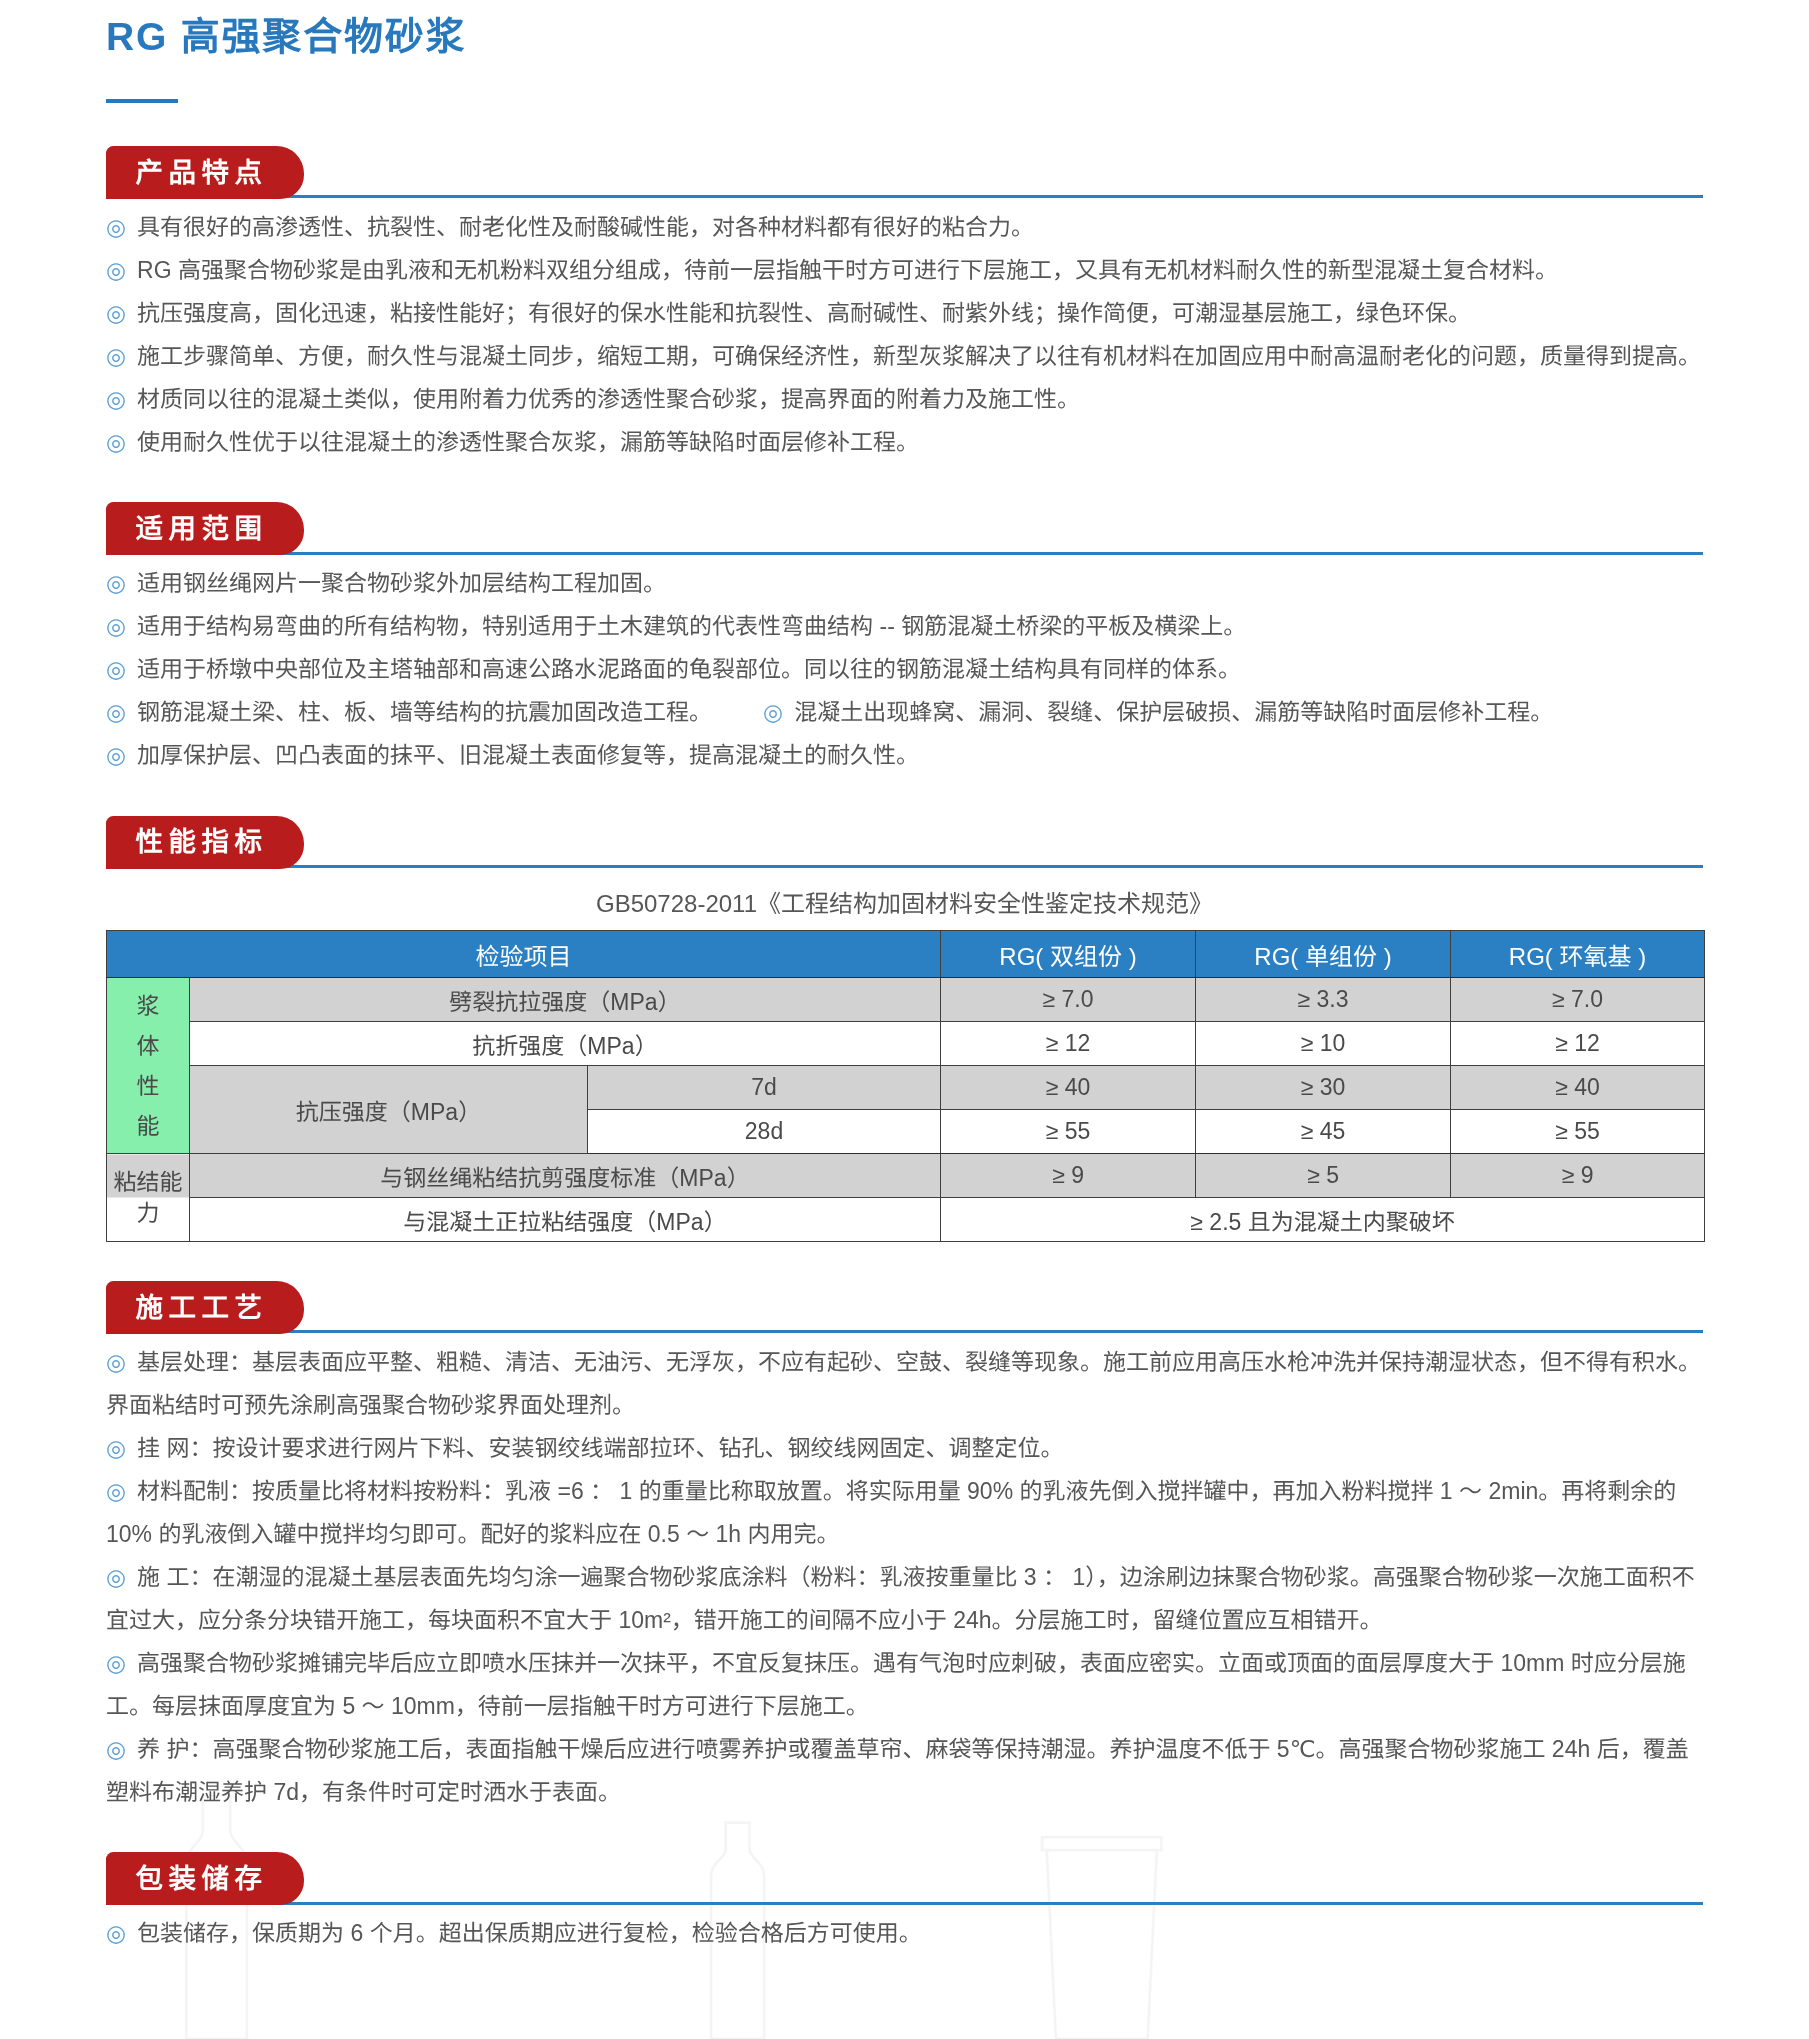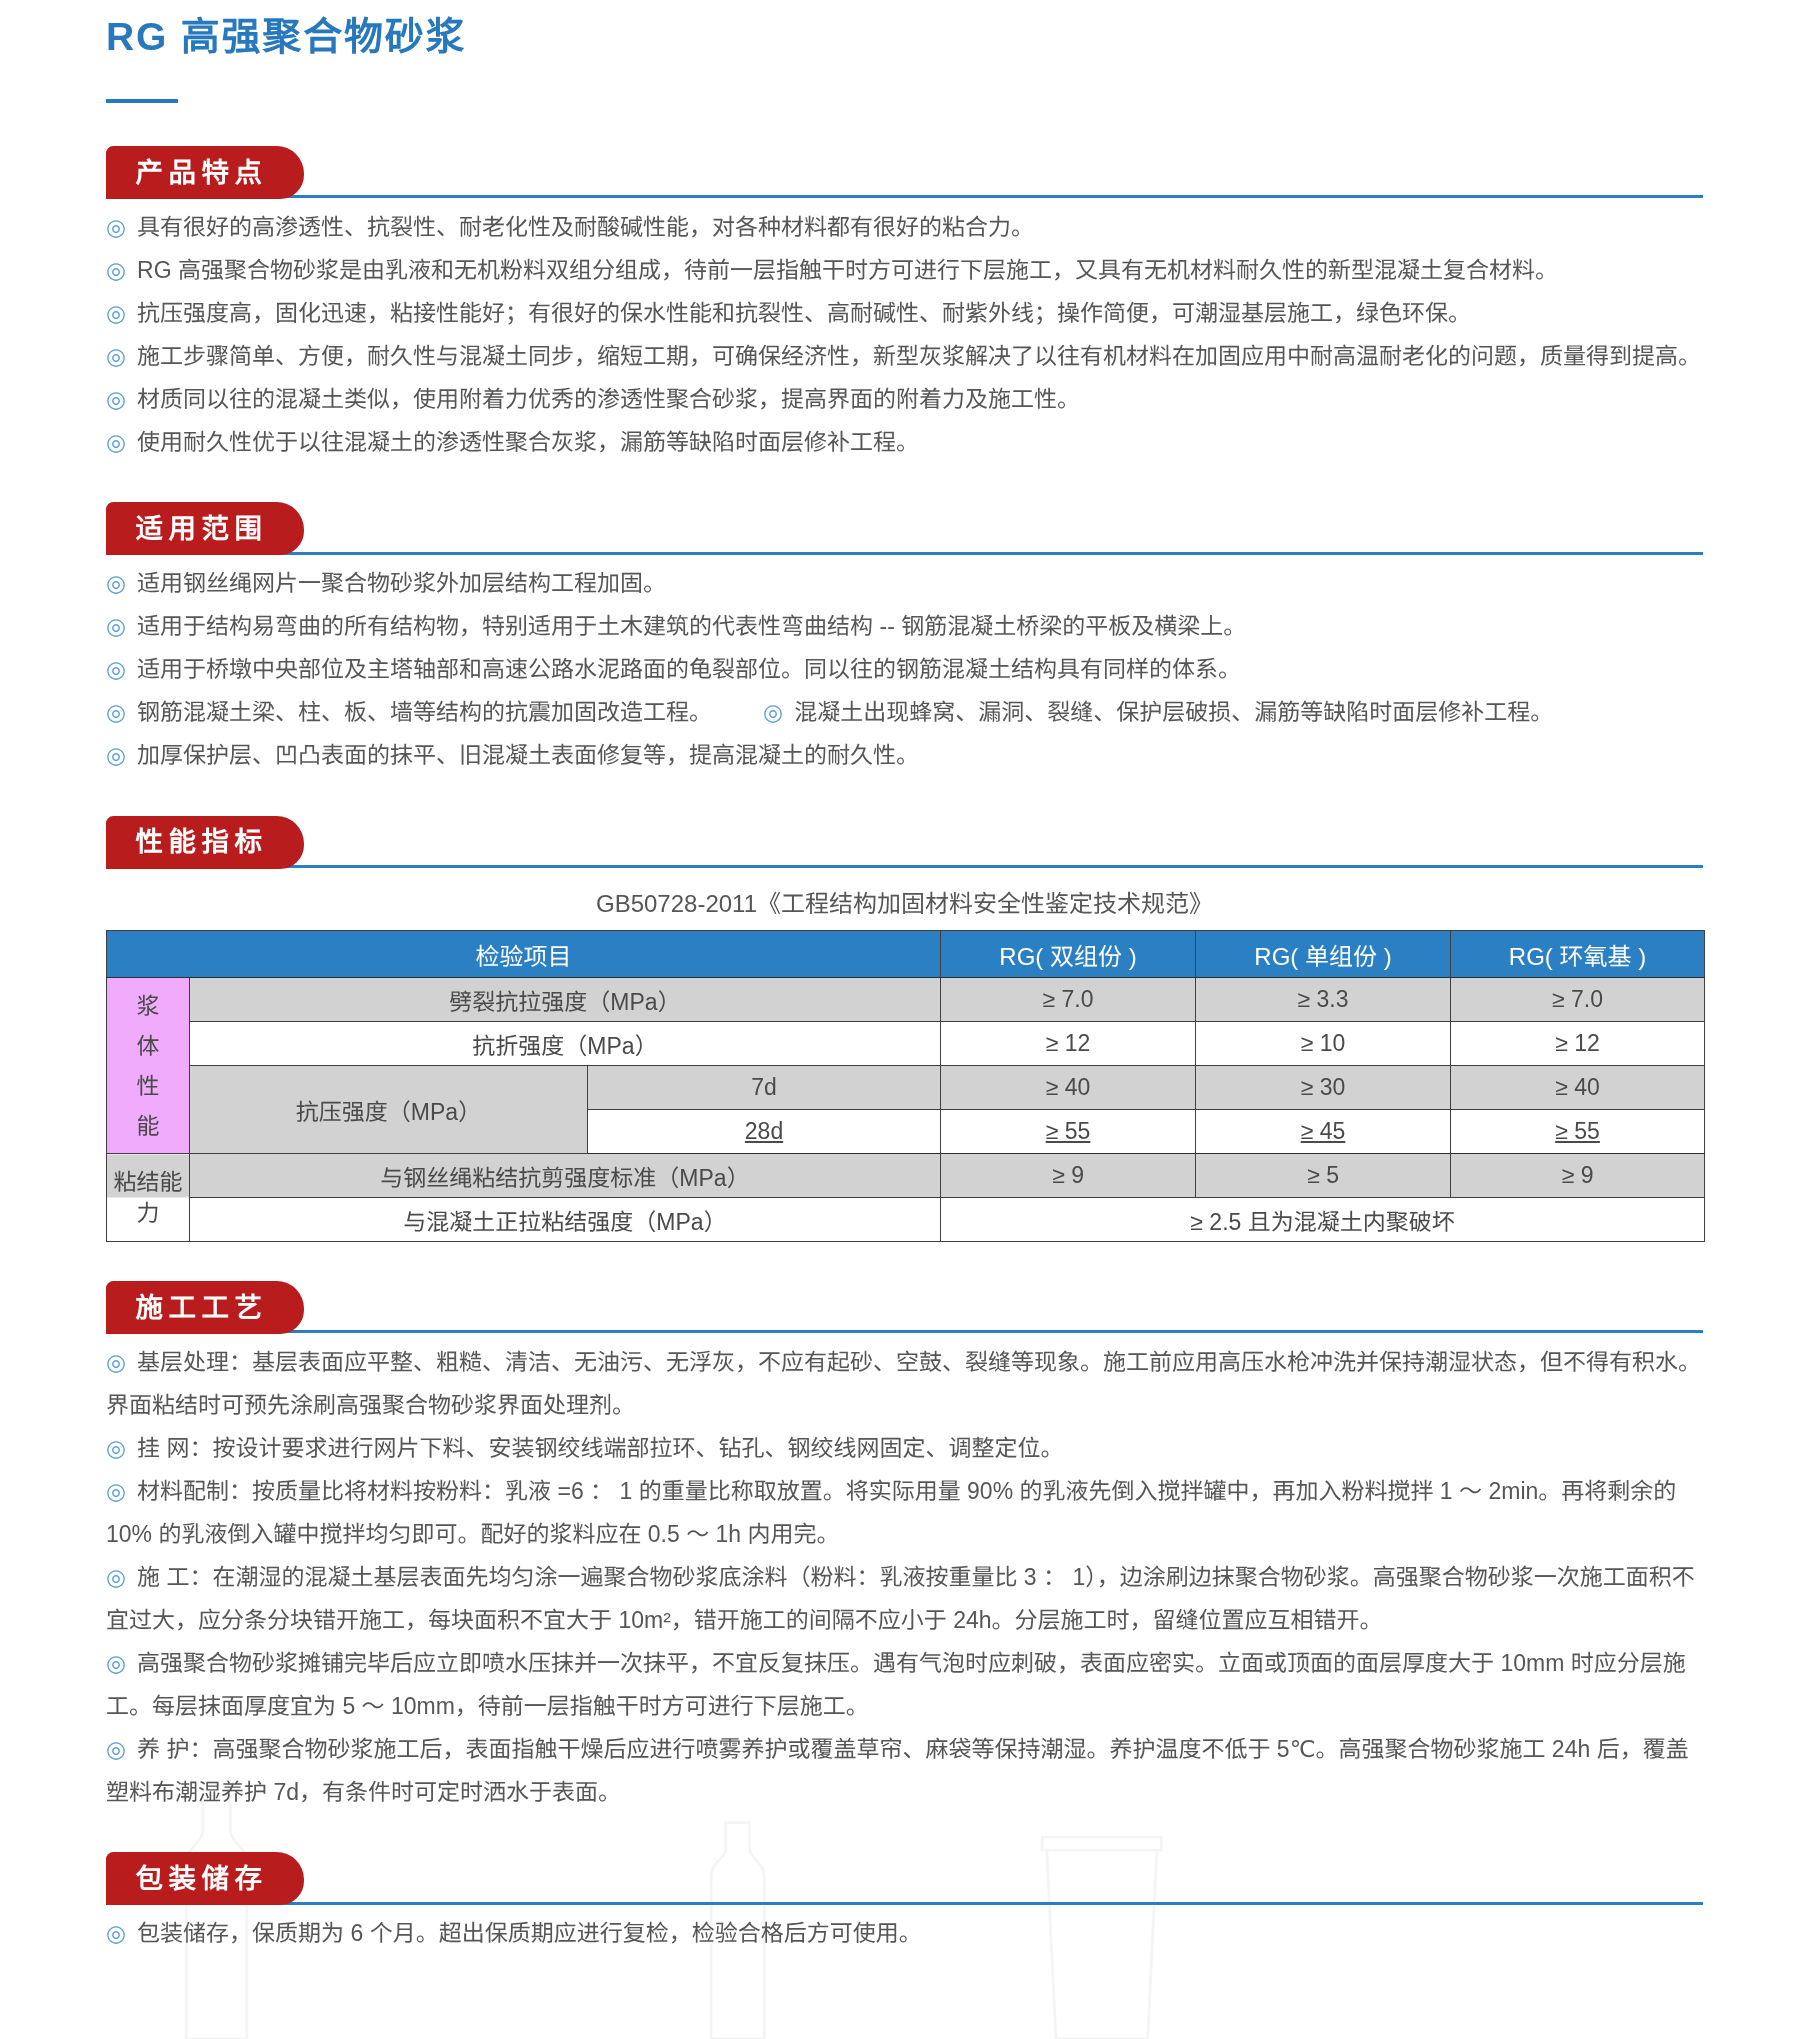--- a/index.html
+++ b/index.html
@@ -34,22 +34,22 @@
 
   
   .tbl-caption{margin:16.5px 0 11px 0;text-align:center;font-size:24px;color:#565656;}
   table.perf{width:1598px;border-collapse:collapse;table-layout:fixed;border:1.8px solid #2e2e2e;}
   table.perf th,table.perf td{
     border:0.9px solid #3f3f3f;height:43px;padding:0 3.7px;
     text-align:center;vertical-align:middle;font-size:23px;color:#4a4a4a;font-weight:400;
   }
   table.perf thead th{background:#2b80c3;color:#ffffff;font-size:24px;height:46px;border-bottom:1.8px solid #2e2e2e;margin-left:47px;}
   table.perf td.g{background:#d2d2d2;}
-  table.perf tr.thick td{border-bottom:1.8px solid #2e2e2e;text-decoration:underline;}
-  td.group-slurry{background:#f0abfc;}
+  table.perf tr.thick td{border-bottom:1.8px solid #2e2e2e;}
+  td.group-slurry{background:#86efac;}
   td.group-bond{background:linear-gradient(180deg,#d2d2d2 0 50%,#ffffff 50% 100%);}
   .vtext{width:1.15em;margin:0 auto;word-break:break-all;line-height:40px;}
   .vtext2{width:3.2em;margin:0 auto;word-break:break-all;line-height:31px;}
   col.c-group{width:83px;} col.c-label{width:398px;} col.c-sub{width:353px;}
   col.c-v1{width:255px;} col.c-v2{width:255px;} col.c-v3{width:254px;}
 
   
   .watermark{position:absolute;left:138px;top:1795px;z-index:0;opacity:0.07;}
 </style>
 </head>

